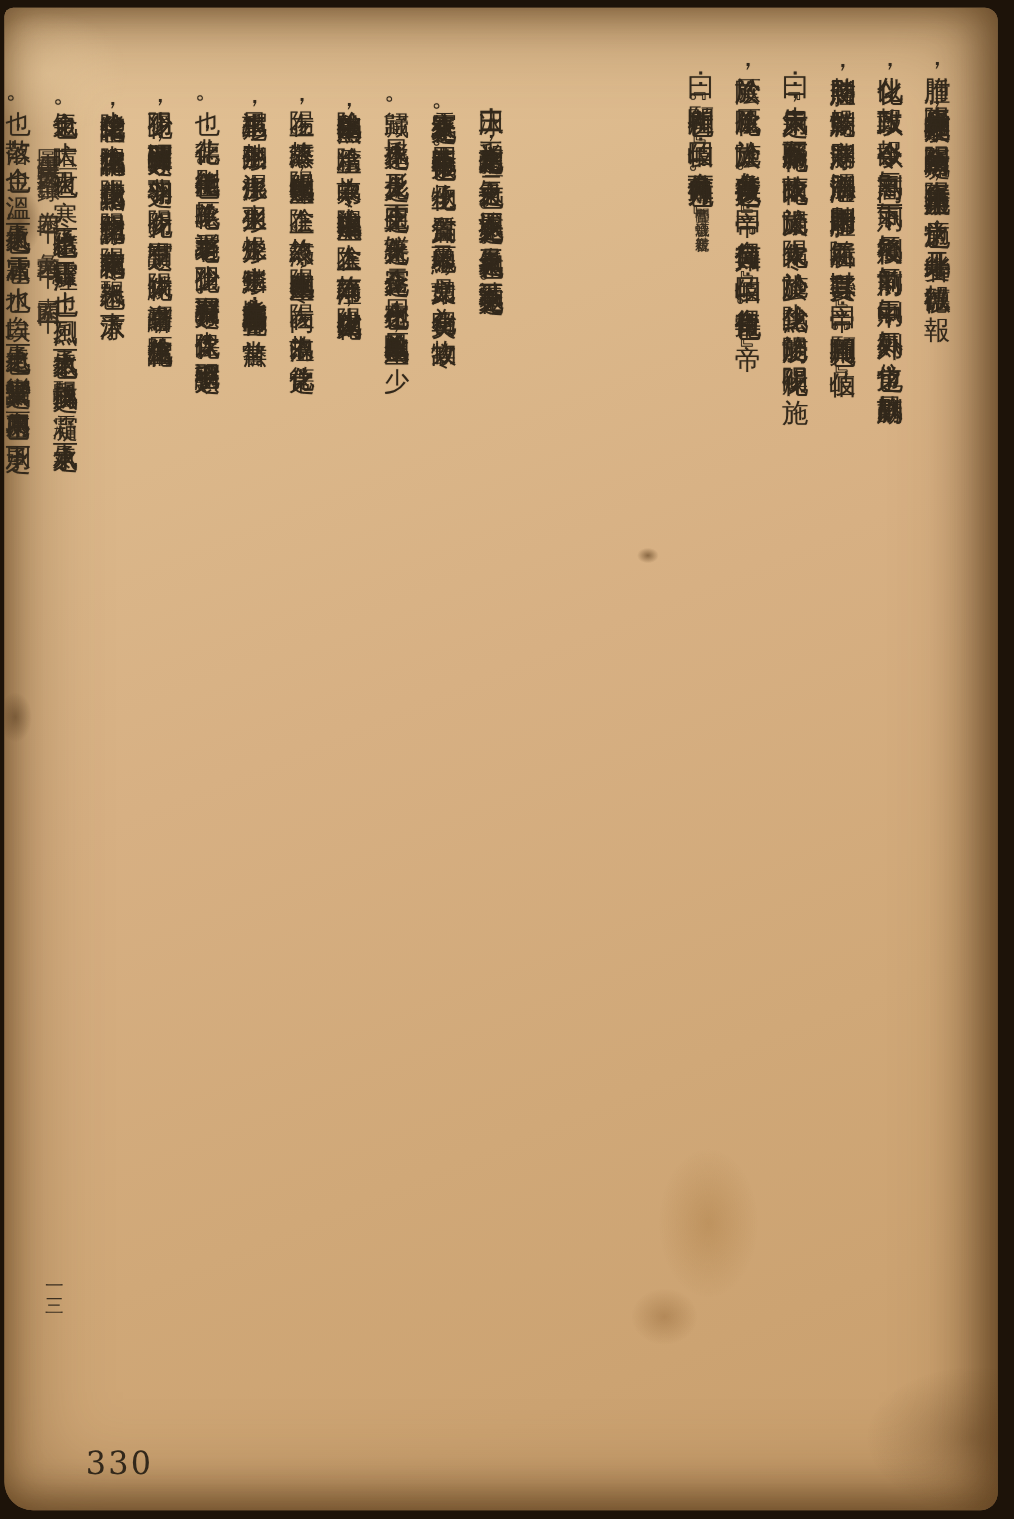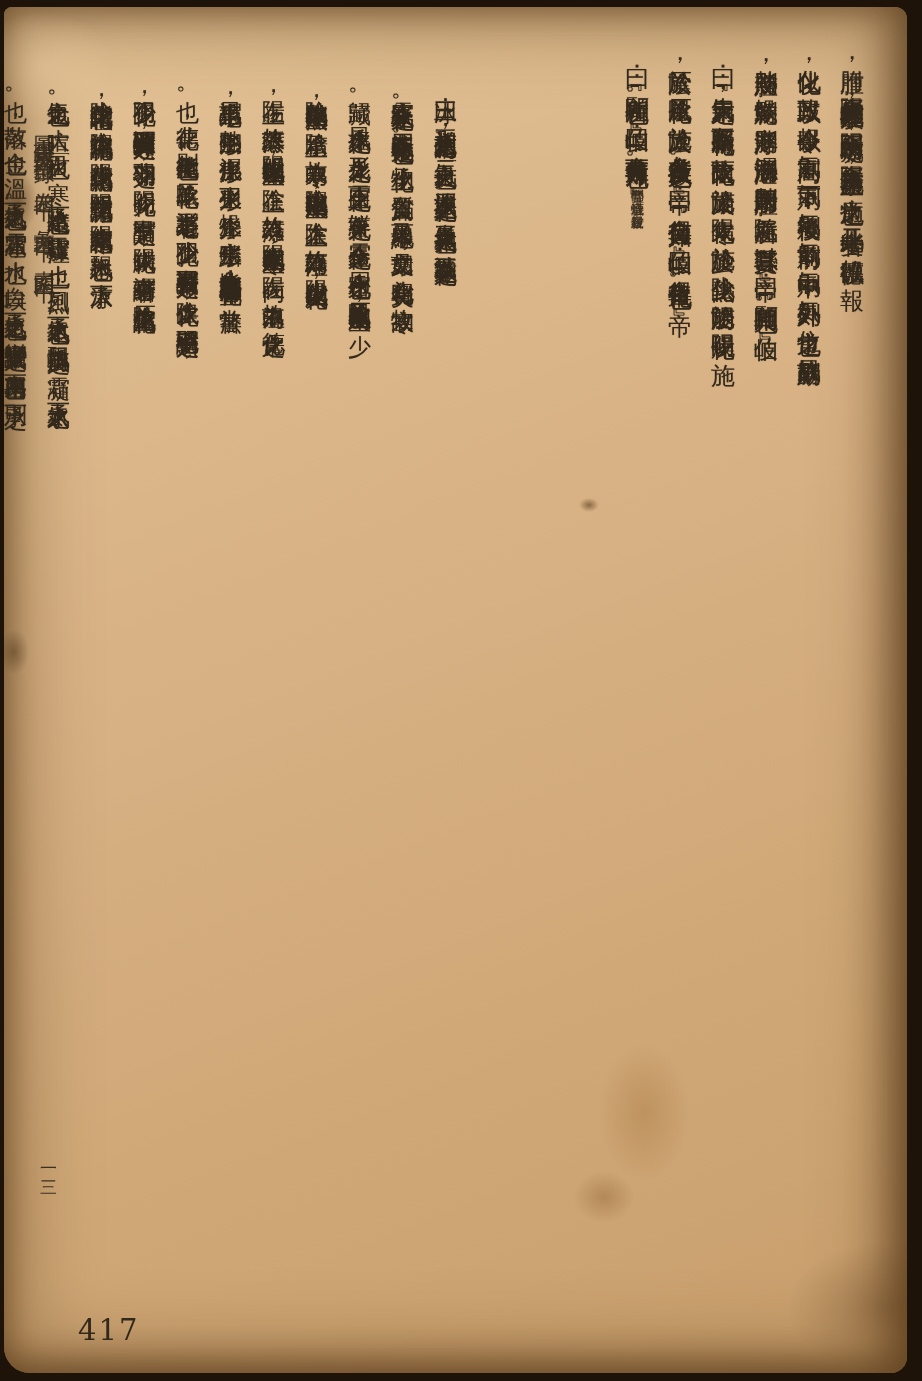--- a/index.html
+++ b/index.html
@@ -82,14 +82,14 @@
       <div class="col commentary">陰熱化以生則熱生，陰精承上，故中為寒。太陰濕化以生則濕生，太陰在上，故終為注雨。少陽火化以生則火化，</div>
       <div class="col commentary">陽在上，故終蒸溽。陽明燥化以生則燥生，陰在上，故終為涼。太陽寒化以生則寒生，陽在內，故中為溫。德化之常</div>
       <div class="col commentary">謂風生毛形，熱生翢形，濕生倮形，火生羽形，燥生介形，寒生鱗形，六化皆為主歲及間氣所在而各化生，常無替</div>
       <div class="col commentary">也。非德化，則無能化生也。厥陰毛化，謂形之有毛者。少陰羽化，謂有羽翼飛行之類。太陰倮化，謂毛羽鱗甲之類。</div>
       <div class="col commentary">少陽羽化，謂薄明羽翼蜂蟬之類，非翎羽之羽。陽明介化，謂有甲之類。太陽鱗化，謂身有鱗者。厥陰生化謂溫化，</div>
       <div class="col commentary">少陰榮化謂暄化，太陰濕化謂濕化，少陽茂化謂熱化，陽明堅化謂涼化，太陽藏化謂寒化。飄怒木也，大涼下承</div>
       <div class="col commentary">之金氣也。大暄，君火也。寒，下承之陰精也。雷霆驟注，土也。烈風，下承之木氣也。飄風旋轉之風，霜凝，下承之水氣</div>
       <div class="col commentary">也。散落，金也。溫，下承之火氣也。霜雪冰雹，水也。白埃，下承之土氣也。變謂變常平之氣，而為甚用不已，則下承之</div>
     </div>
 
-  <div class="page-number">417</div>
+  <div class="page-number">330</div>
 </div>
 
 </body></html>

